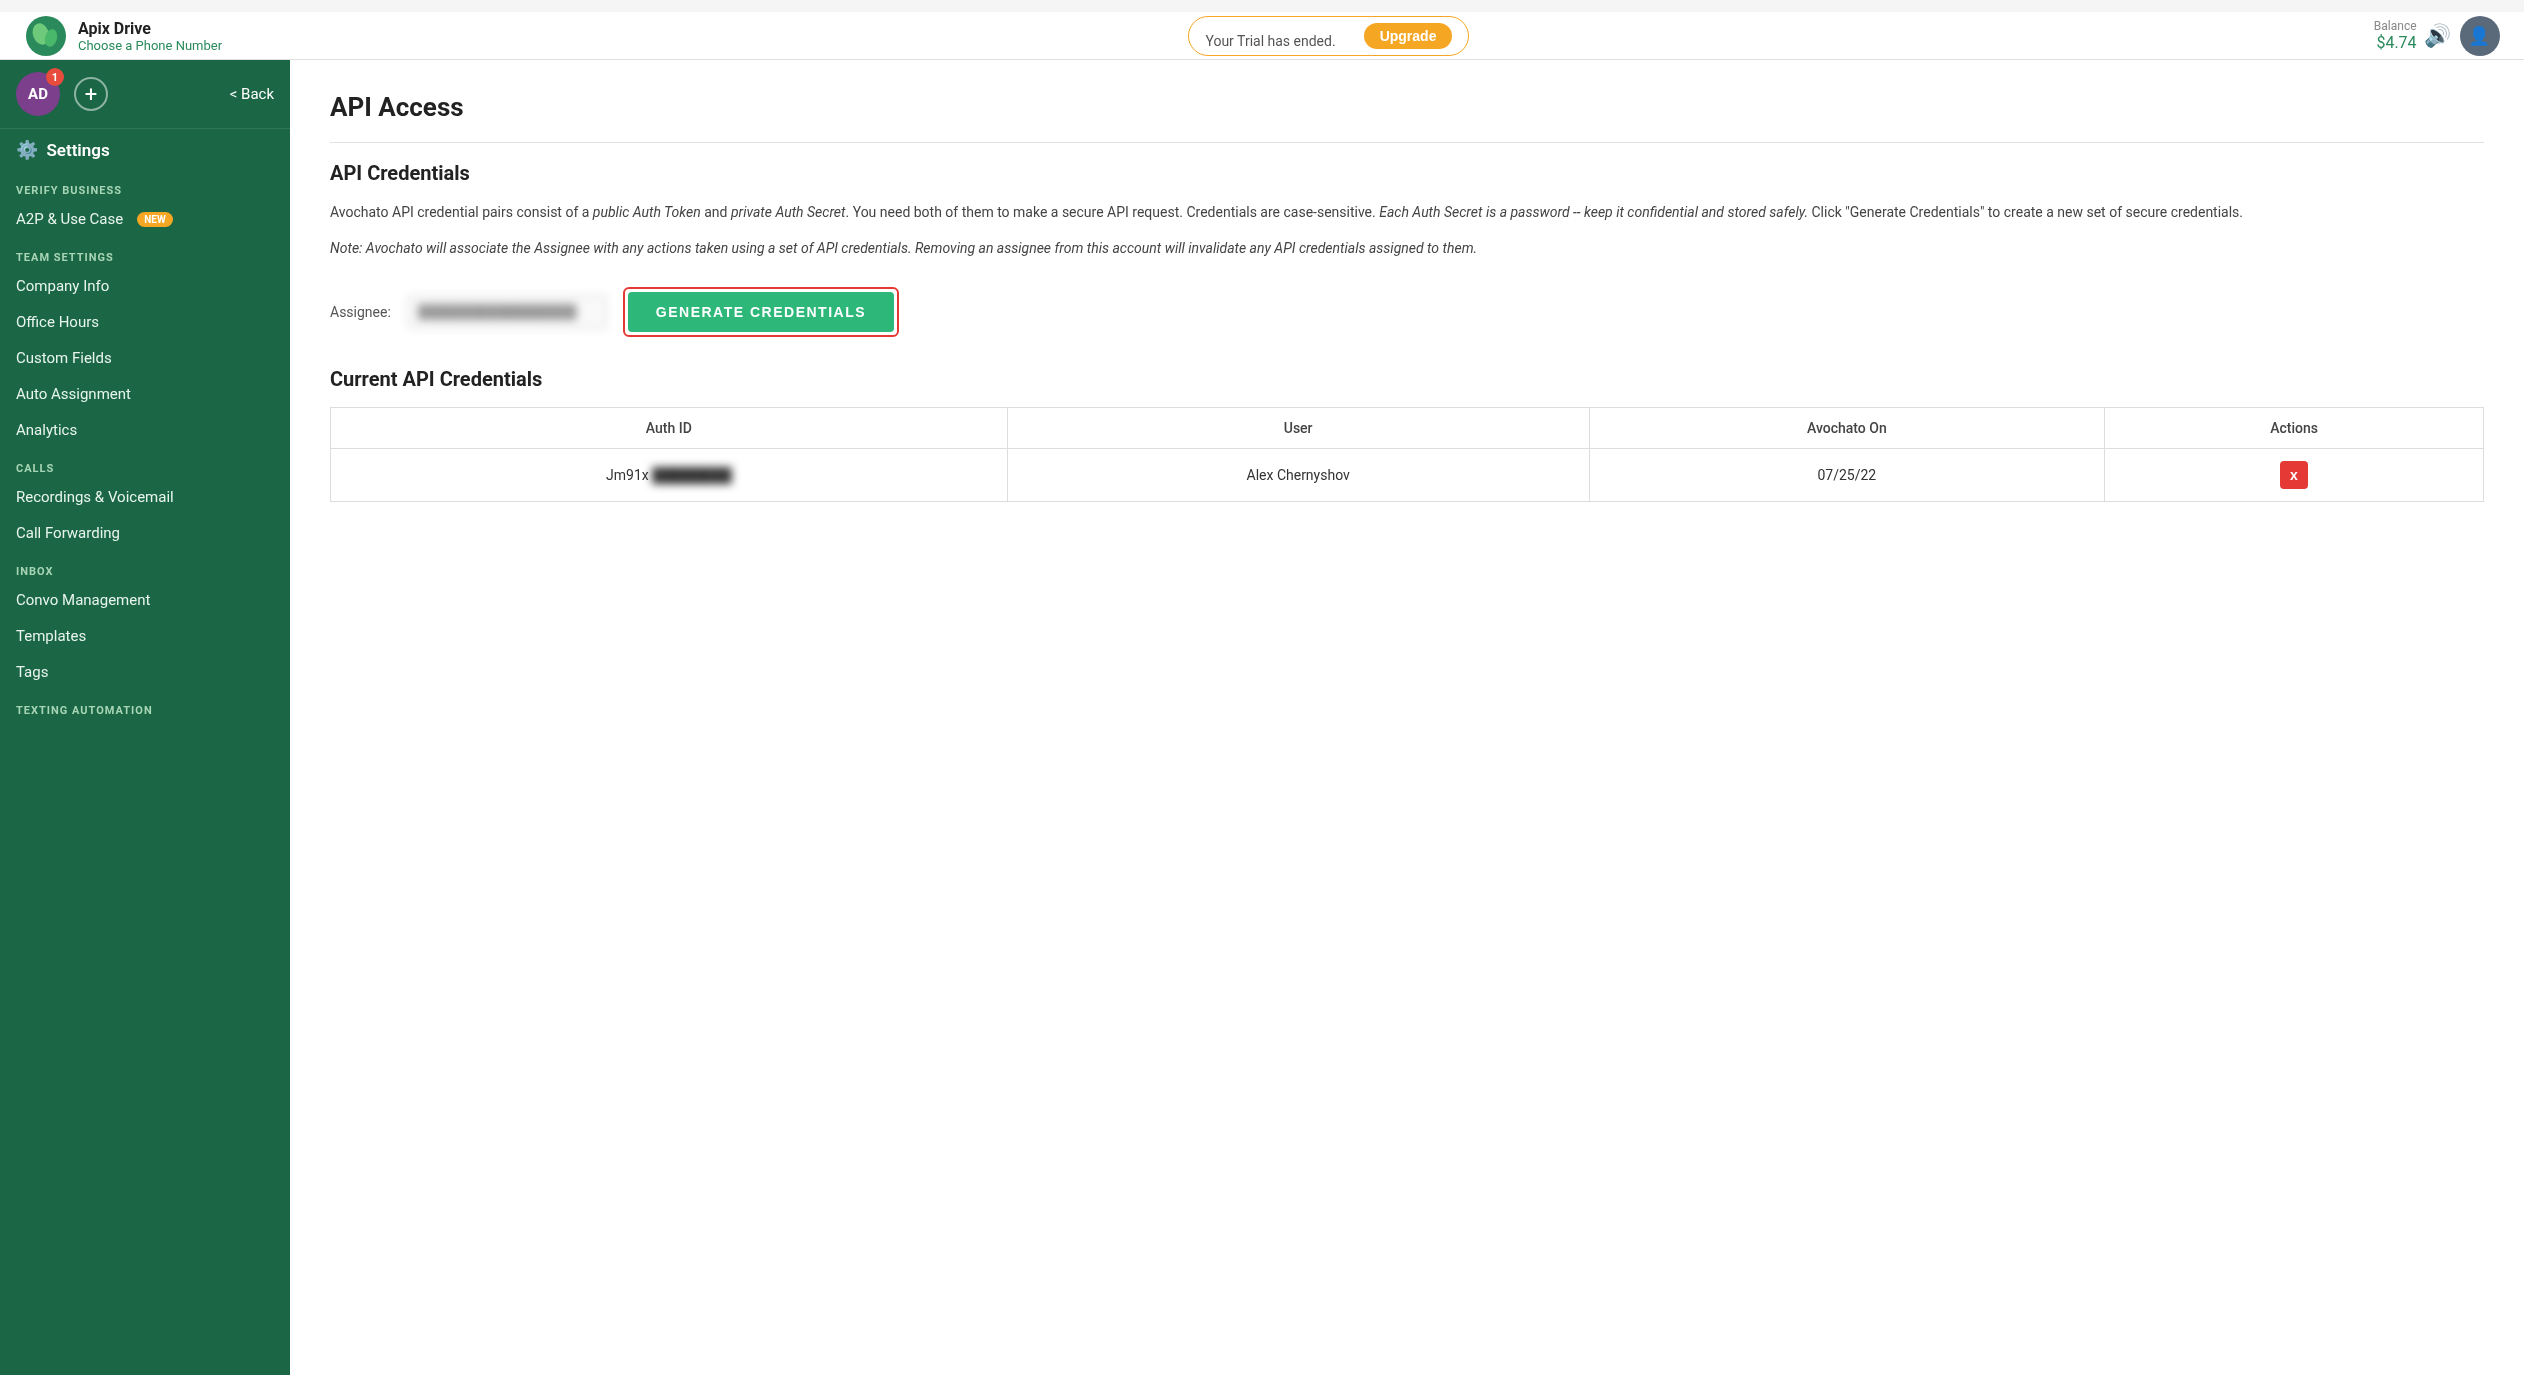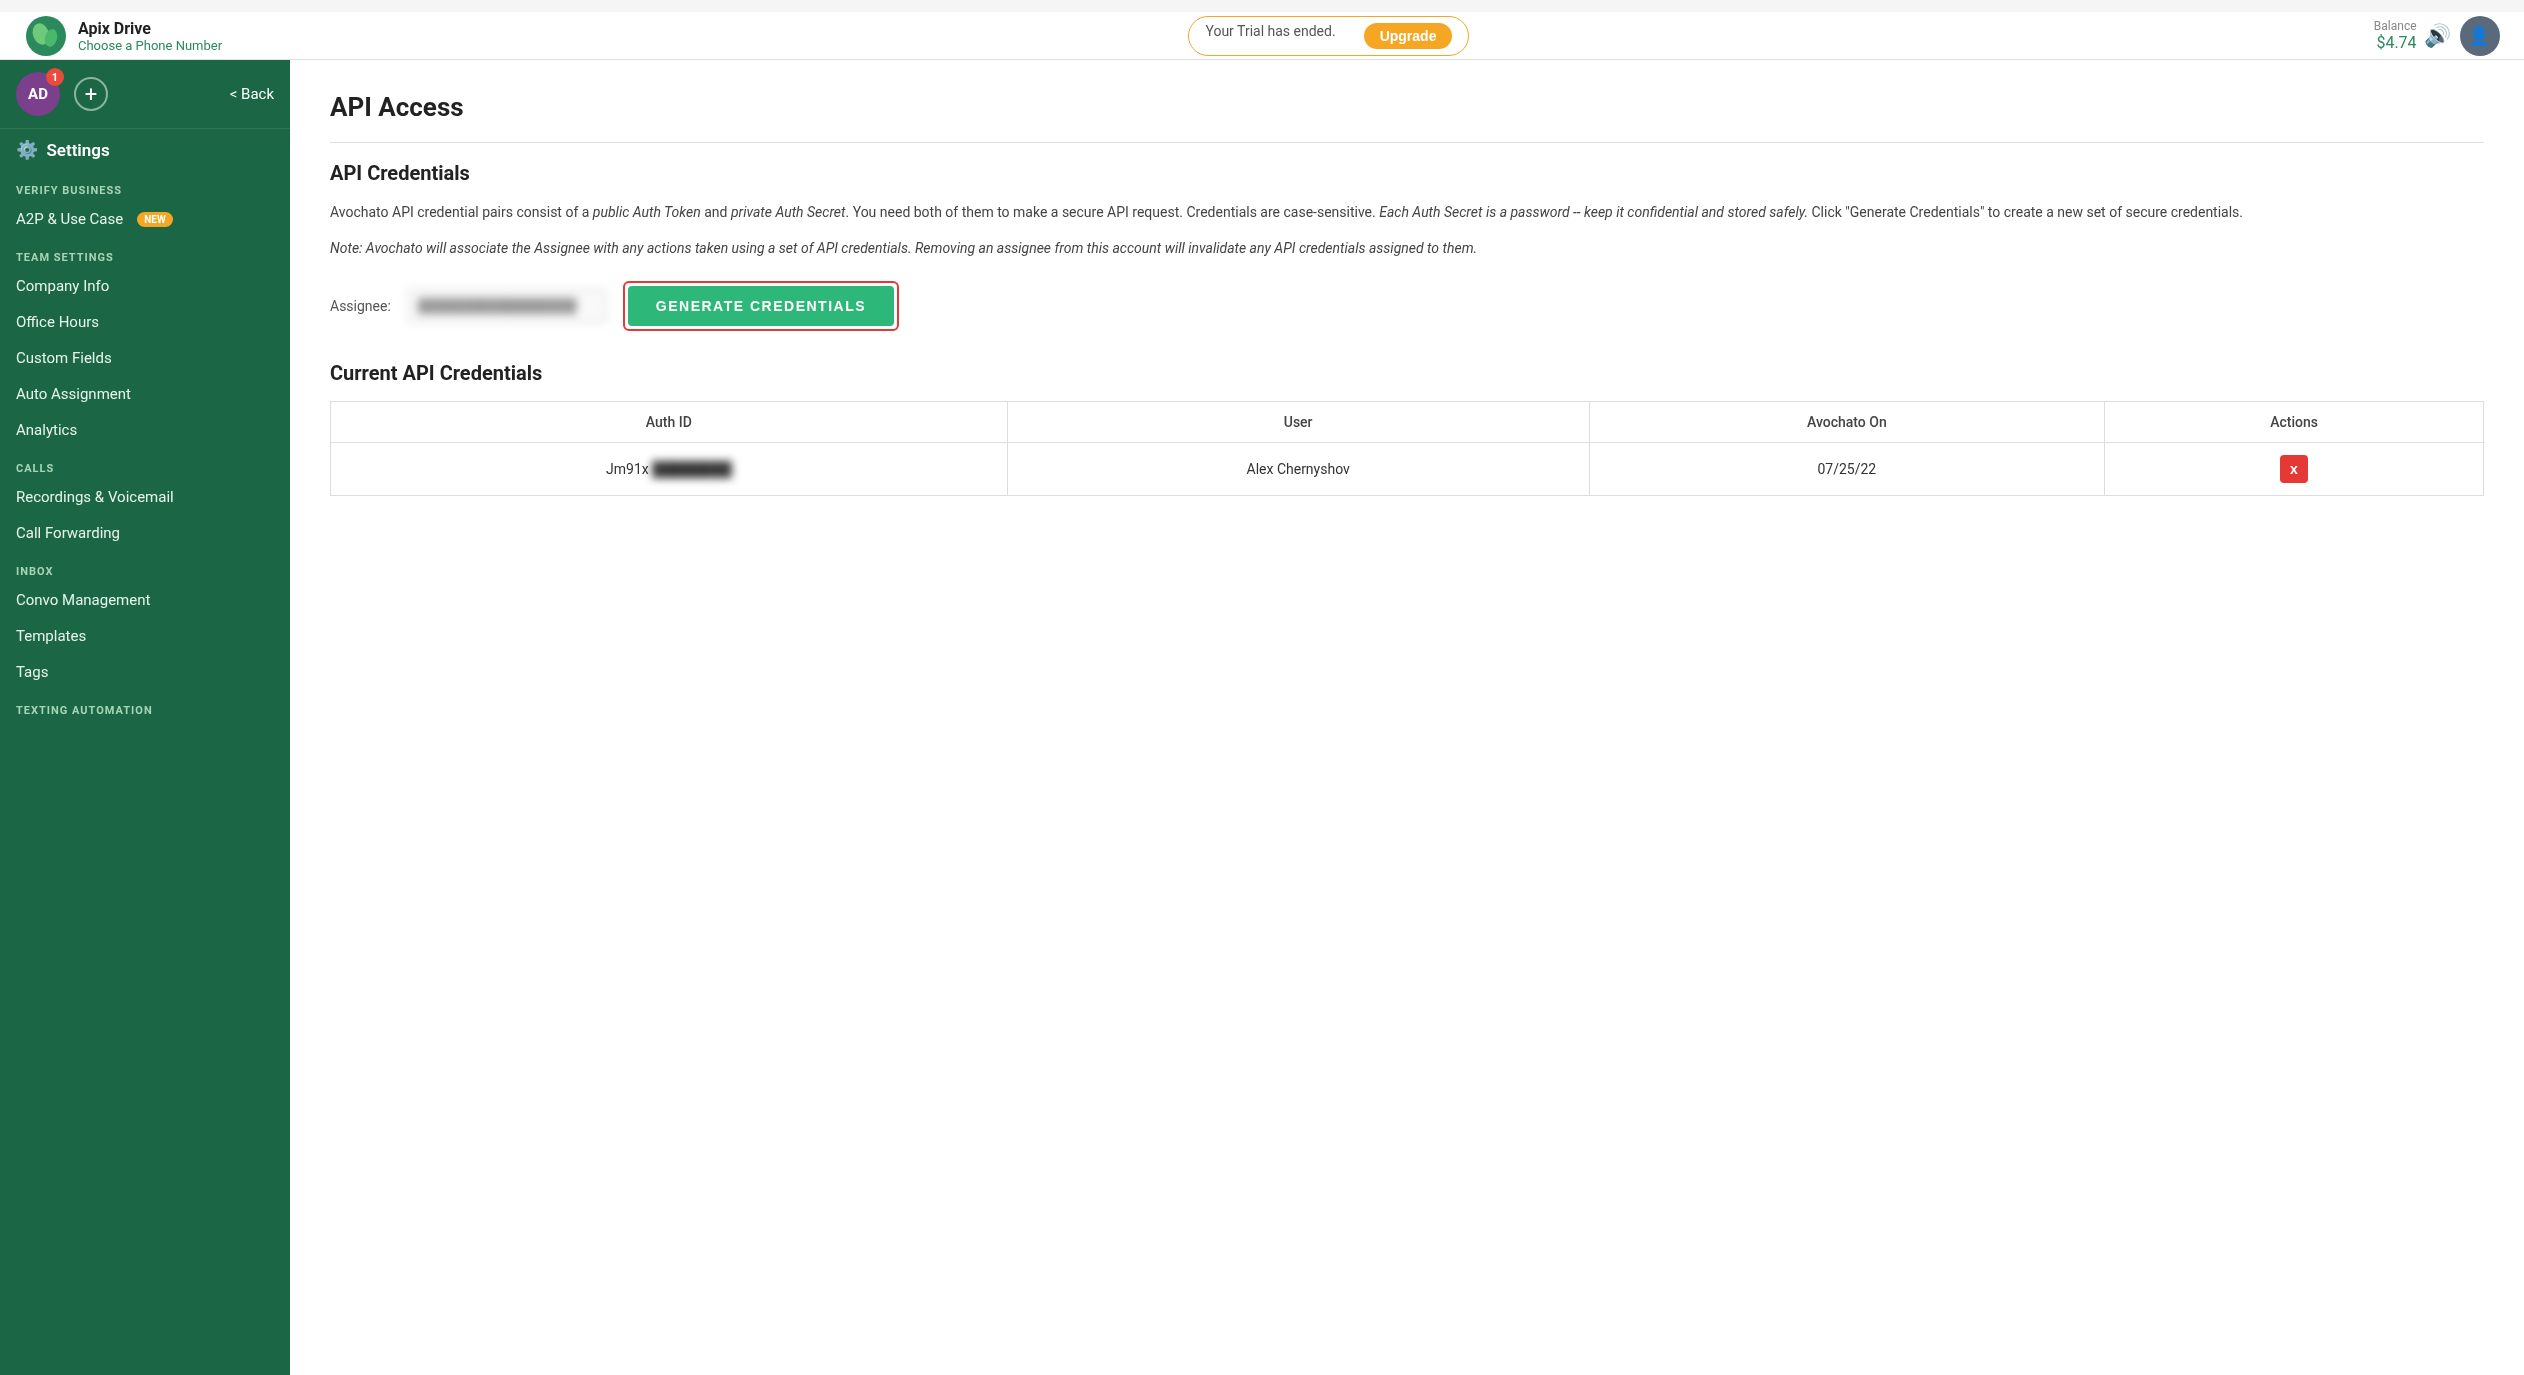--- a/index.html
+++ b/index.html
@@ -10,21 +10,21 @@
       display: flex; align-items: center; background: #fff; border-bottom: 1px solid #e0e0e0;
       padding: 12px 24px; height: 48px; flex-shrink: 0; position: relative; z-index: 10; margin-top: 12px;
     }
     .logo-area { display: flex; align-items: center; gap: 10px; min-width: 260px; }
     .logo-icon { width: 44px; height: 44px; }
     .logo-text { display: flex; flex-direction: column; }
     .logo-title { font-weight: 700; font-size: 16px; color: #222; }
     .logo-subtitle { font-size: 13px; color: #2a8a5c; }
     .header-center { flex: 1; display: flex; justify-content: center; }
     .trial-banner {
-      display: flex; align-items: flex-start; gap: 28px; background: #fff;
+      display: flex; align-items: flex-end; gap: 28px; background: #fff;
       border: 1.5px solid #f5a623; border-radius: 24px; padding: 6px 16px;
       font-size: 14px; color: #555;
     }
     .upgrade-btn {
       background: #f5a623; color: #fff; border: none; border-radius: 20px;
       padding: 5px 16px; font-size: 14px; font-weight: 600; cursor: pointer;
     }
     .header-right { display: flex; align-items: center; gap: 8px; }
     .balance-area { display: flex; flex-direction: column; align-items: flex-end; }
     .balance-label { font-size: 12px; color: #888; }
@@ -53,21 +53,21 @@
     .sidebar-item { padding: 9px 16px; font-size: 15px; color: #e8f5ee; cursor: pointer; display: flex; align-items: center; gap: 8px; }
     .new-badge { background: #f5a623; color: #fff; font-size: 10px; font-weight: 700; padding: 2px 7px; border-radius: 10px; margin-left: 6px; }
 
     
     .content-area { flex: 1; background: #fff; overflow-y: auto; padding: 32px 40px; position: relative; }
     .page-title { font-size: 26px; font-weight: 700; color: #222; margin-bottom: 20px; }
     .divider { border: none; border-top: 1px solid #e0e0e0; margin: 18px 0; }
 
     .section-title { font-size: 20px; font-weight: 700; color: #222; margin-bottom: 16px; }
     .section-desc { font-size: 14px; color: #444; line-height: 1.7; margin-bottom: 12px; }
-    .section-note { font-size: 14px; color: #444; line-height: 1.7; font-style: italic; margin-bottom: 20px; }
+    .section-note { font-size: 14px; color: #444; line-height: 1.7; font-style: italic; margin-bottom: 26px; }
 
     .assignee-row { display: flex; align-items: center; gap: 16px; margin-bottom: 30px; }
     .assignee-label { font-size: 14px; color: #555; }
     .assignee-select {
       border: 1px solid #ccc; border-radius: 4px; padding: 8px 28px 8px 10px;
       font-size: 14px; color: #999; background: #f9f9f9; appearance: none;
       min-width: 200px; cursor: pointer; filter: blur(4px);
     }
     .generate-btn-wrapper { border: 2.5px solid #e53935; border-radius: 6px; padding: 3px; display: inline-block; }
     .generate-btn {

